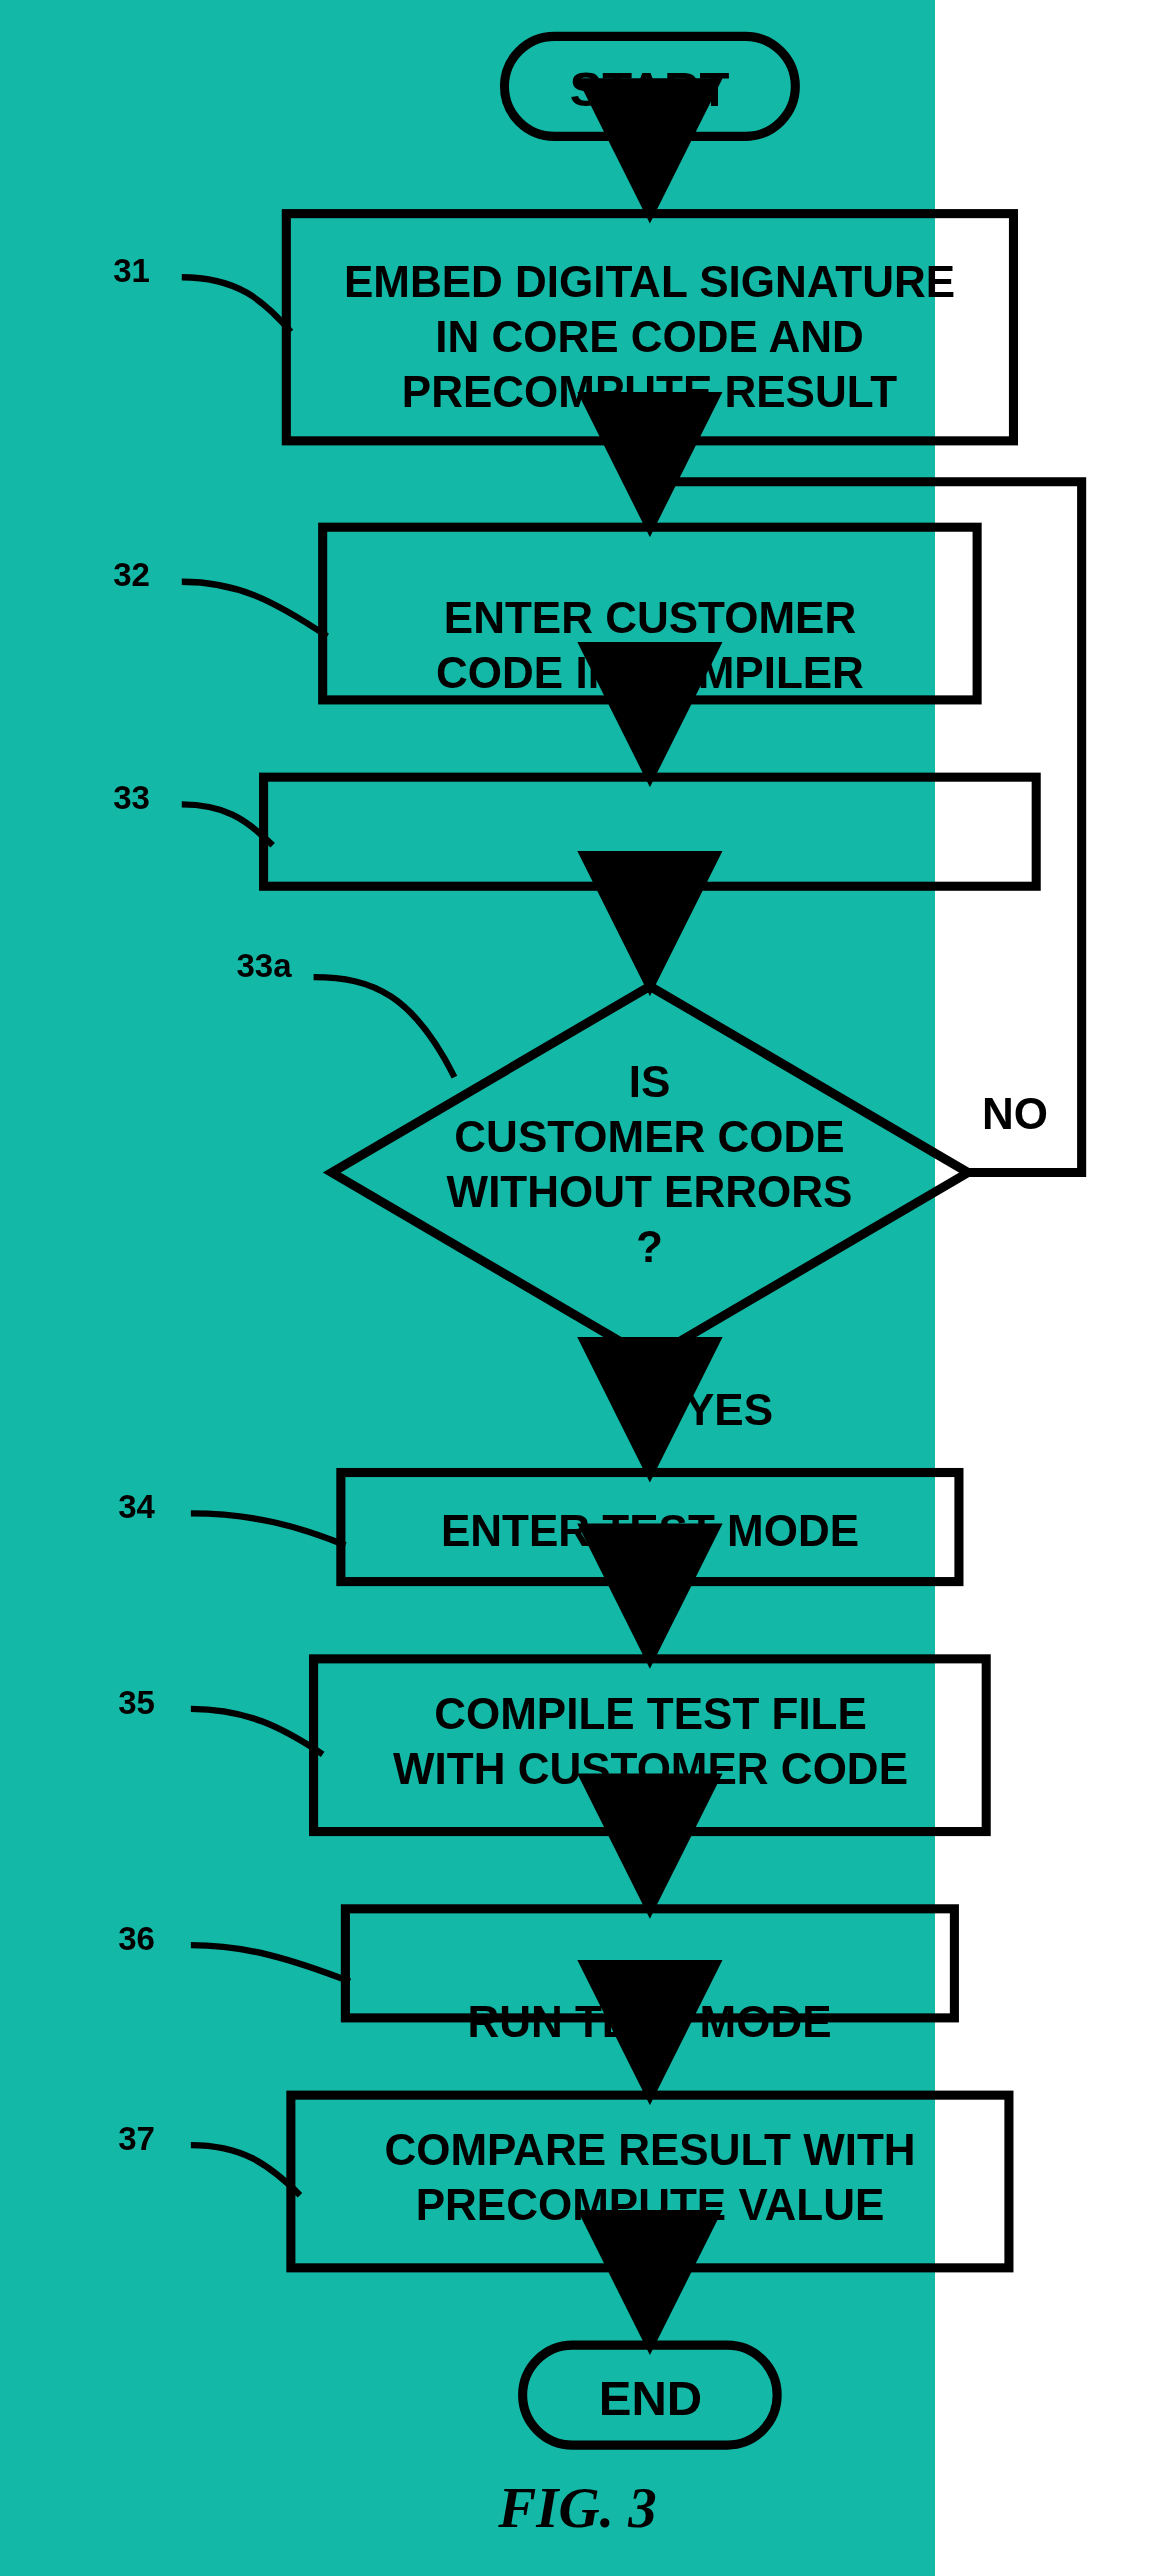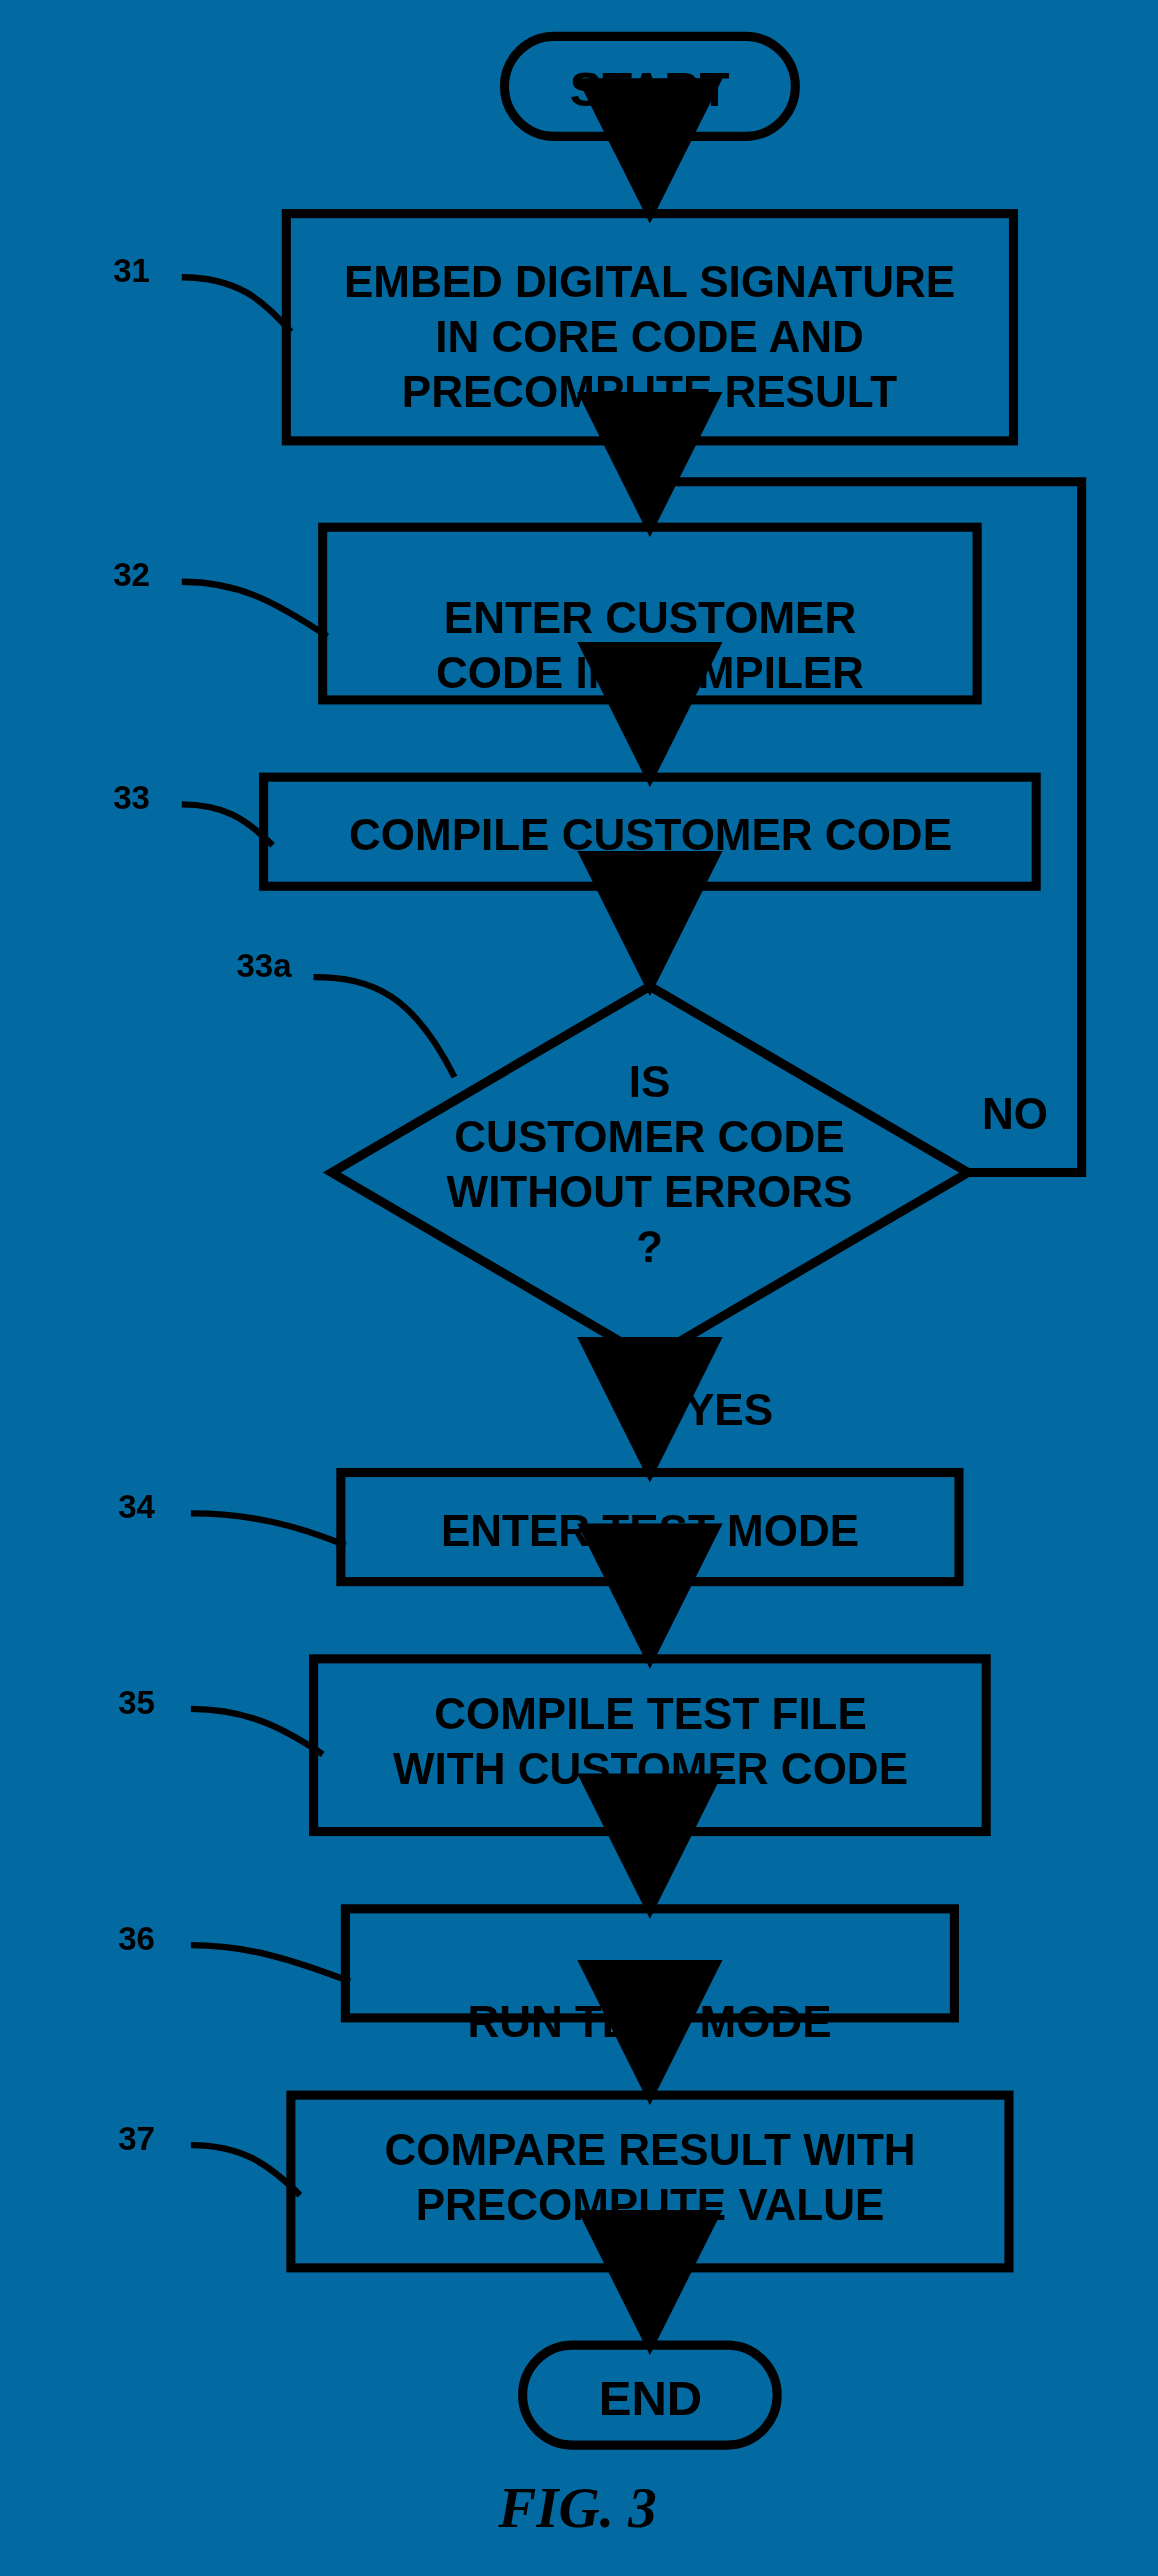--- a/index.html
+++ b/index.html
@@ -3,23 +3,23 @@
 <meta charset="utf-8">
 <style>
   body {
     margin: 0;
     padding: 0;
     background: white;
     font-family: Arial, sans-serif;
   }
   .canvas {
     position: relative;
-    width: 1158px;
+    width: 935px;
     height: 2576px;
-    background: #0369a1;
+    background: #14b8a6;
   }
   svg {
     position: absolute;
     top: 0;
     left: 0;
   }
   .label {
     position: absolute;
     font-weight: bold;
     text-align: center;
@@ -112,21 +112,20 @@
 
 <div class="label box-text" style="left:286px; top:245px; width:727px; white-space:pre-line;margin-top:9px;">EMBED DIGITAL SIGNATURE
 IN CORE CODE AND
 PRECOMPUTE RESULT</div>
 <div class="label ref-text" style="left:86px; top:250px; width:91px;">31</div>
 
 <div class="label box-text" style="left:323px; top:562px; width:654px; white-space:pre-line;margin-top:28px;">ENTER CUSTOMER
 CODE IN COMPILER</div>
 <div class="label ref-text" style="left:86px; top:554px; width:91px;">32</div>
 
-<div class="label box-text" style="left:264px; top:807px; width:773px;">COMPILE CUSTOMER CODE</div>
 <div class="label ref-text" style="left:86px; top:777px; width:91px;">33</div>
 
 <div class="label box-text" style="left:377px; top:1054px; width:545px; white-space:pre-line;">IS
 CUSTOMER CODE
 WITHOUT ERRORS
 ?</div>
 <div class="label ref-text" style="left:205px; top:945px; width:118px;">33a</div>
 
 <div class="label edge-text" style="left:664px; top:1382px; width:109px; text-align:right;">YES</div>
 <div class="label edge-text" style="left:982px; top:1086px; width:91px; text-align:left;">NO</div>

